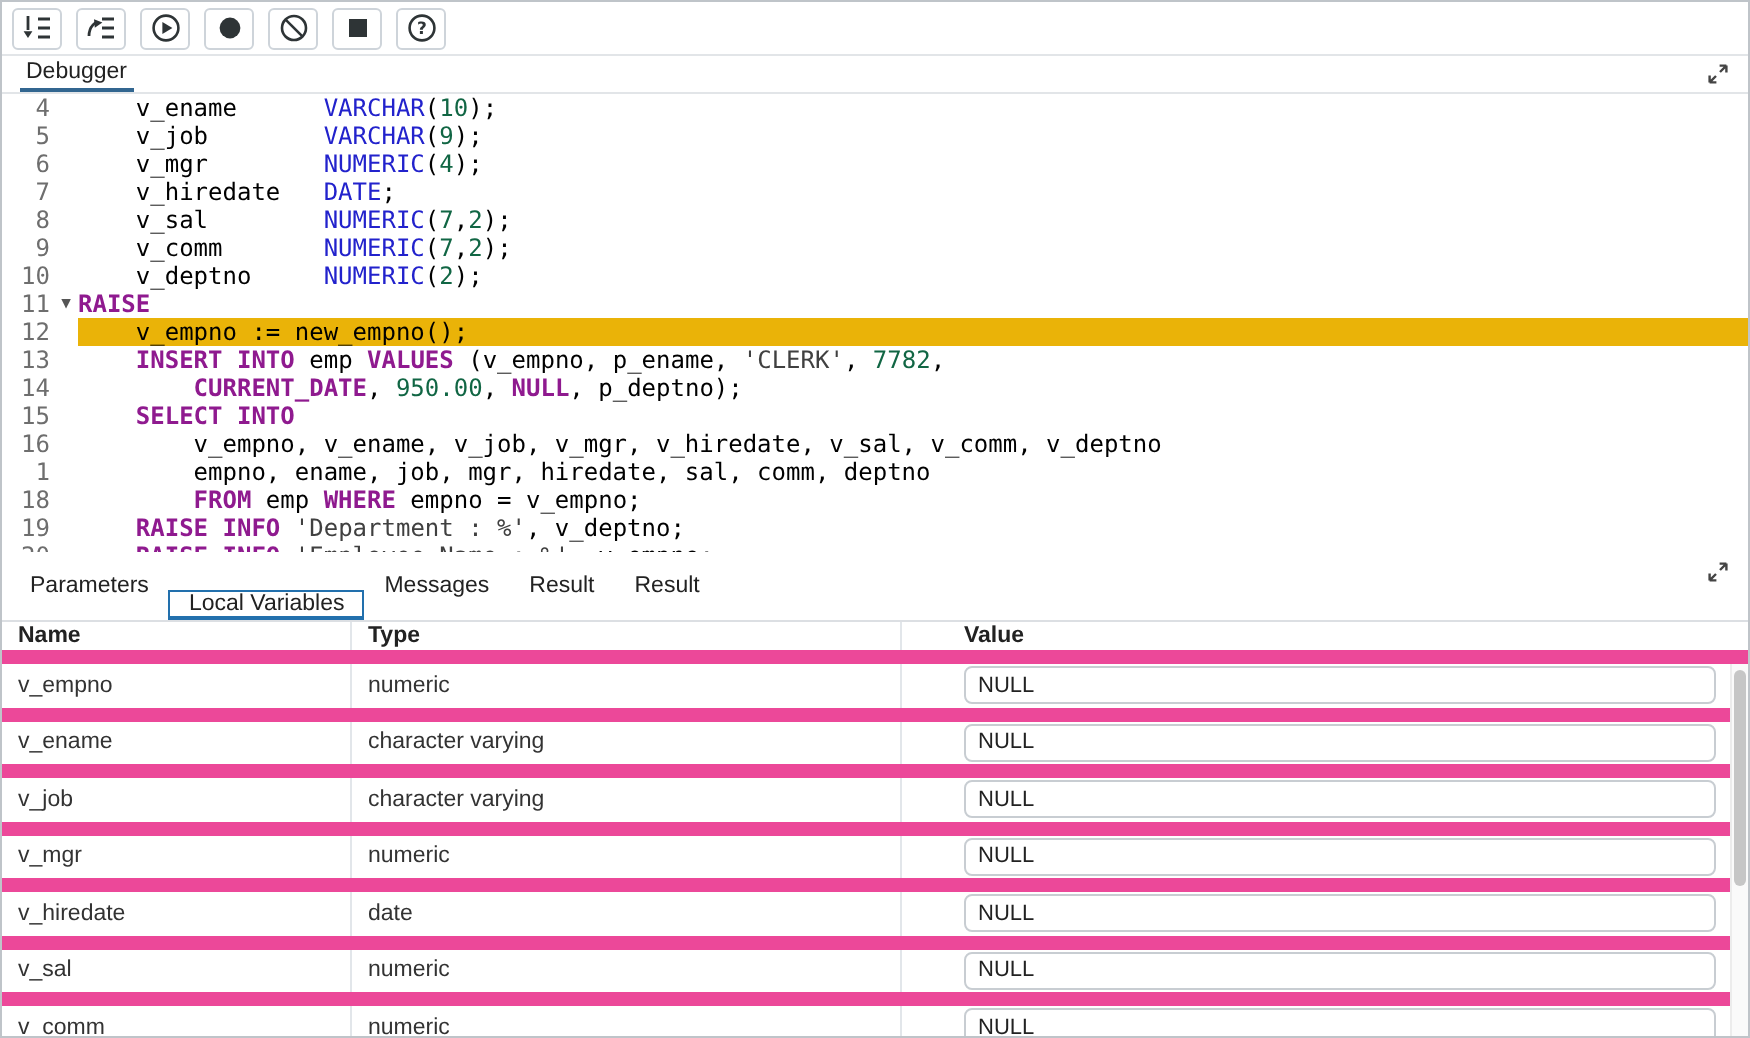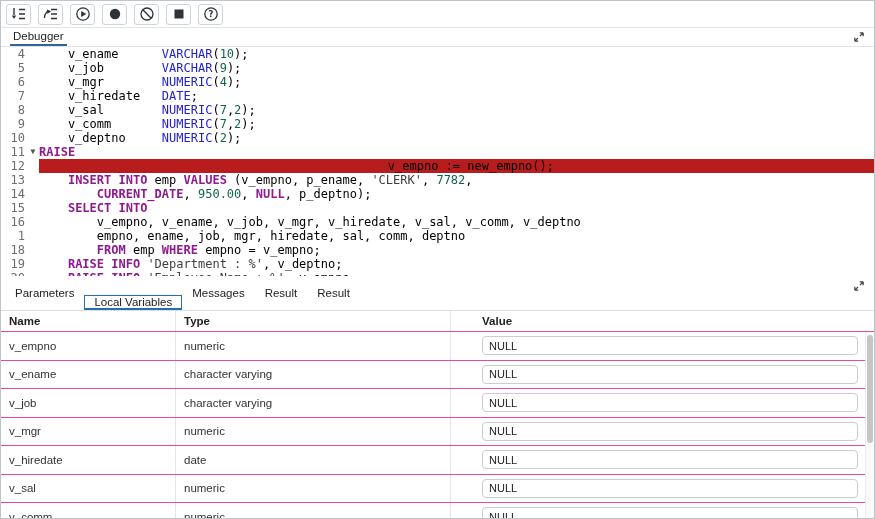--- a/index.html
+++ b/index.html
@@ -23,39 +23,39 @@
   .expand { color: #444; cursor: pointer; display: flex; align-items: center; padding-bottom: 3px; }
 
   
   .editor { flex: 0 0 229px; overflow: hidden; background: #fff;
             font-family: "DejaVu Sans Mono", "Liberation Mono", monospace;
             font-size: 12px; line-height: 14px; }
   .cline { display: flex; height: 14px; white-space: pre; }
   .gutter { flex: 0 0 26px; text-align: right; color: #6e6e6e; padding-right: 2px; }
   .fold { flex: 0 0 12px; color: #555; font-size: 8px; line-height: 14px; text-align: center; }
   .ccontent { flex: 1; color: #000; }
-  .cline.active .ccontent { background: #b91c1c; text-align: center; }
+  .cline.active .ccontent { background: #eab308; }
   .tk-k { color: #8f1a8f; font-weight: bold; }
   .tk-t { color: #2222cc; }
   .tk-n { color: #116644; }
   .tk-s { color: #404040; }
   .tk-p { color: #000; }
 
   
   .bottomtabs { flex: 0 0 22px; display: flex; align-items: stretch; border-bottom: 1px solid #dcdfe3;
                 padding: 0 4px; position: relative; }
   .btabs { display: flex; align-items: center; }
   .btab { font-size: 11.5px; color: #222; padding: 0 9px; display: flex; align-items: center;
           border: 1px solid transparent; cursor: pointer; }
   .btab.active { border-color: #2270ad; border-bottom-width: 2px; margin-top: 19px; }
   .expand-b { position: absolute; right: 9px; top: 4px; }
 
   
   .grid { flex: 1; position: relative; overflow: hidden; background: #fff; }
-  .grow { display: flex; height: 28.5px; border-bottom: 1px solid #ec4899; align-items: flex-start; }
+  .grow { display: flex; height: 28.5px; border-bottom: 7px solid #ec4899; align-items: flex-start; }
   .grow.ghead { height: 21px; }
   .grow.ghead .gcell { font-weight: bold; color: #222; }
   .gcell { height: 100%; display: flex; align-items: center; font-size: 11.5px; color: #333; }
   .gcell-name { flex: 0 0 175px; padding: 0 8px; border-right: 1px solid #e2e6ea; }
   .gcell-type { flex: 0 0 275px; padding: 0 8px; border-right: 1px solid #e2e6ea; }
   .gcell-value { flex: 1; padding: 0 16px 0 6px; margin-left: 25px; }
   .vinput { width: 100%; height: 19px; border: 1px solid #c8cdd2; border-radius: 4px; background: #fff;
             font-family: "Liberation Sans", sans-serif; font-size: 11px; color: #222; padding: 0 6px; }
   .scrollbar { position: absolute; right: 0; top: 21px; bottom: 0; width: 9px;
                background: #fafafa; border-left: 1px solid #ececec; }

